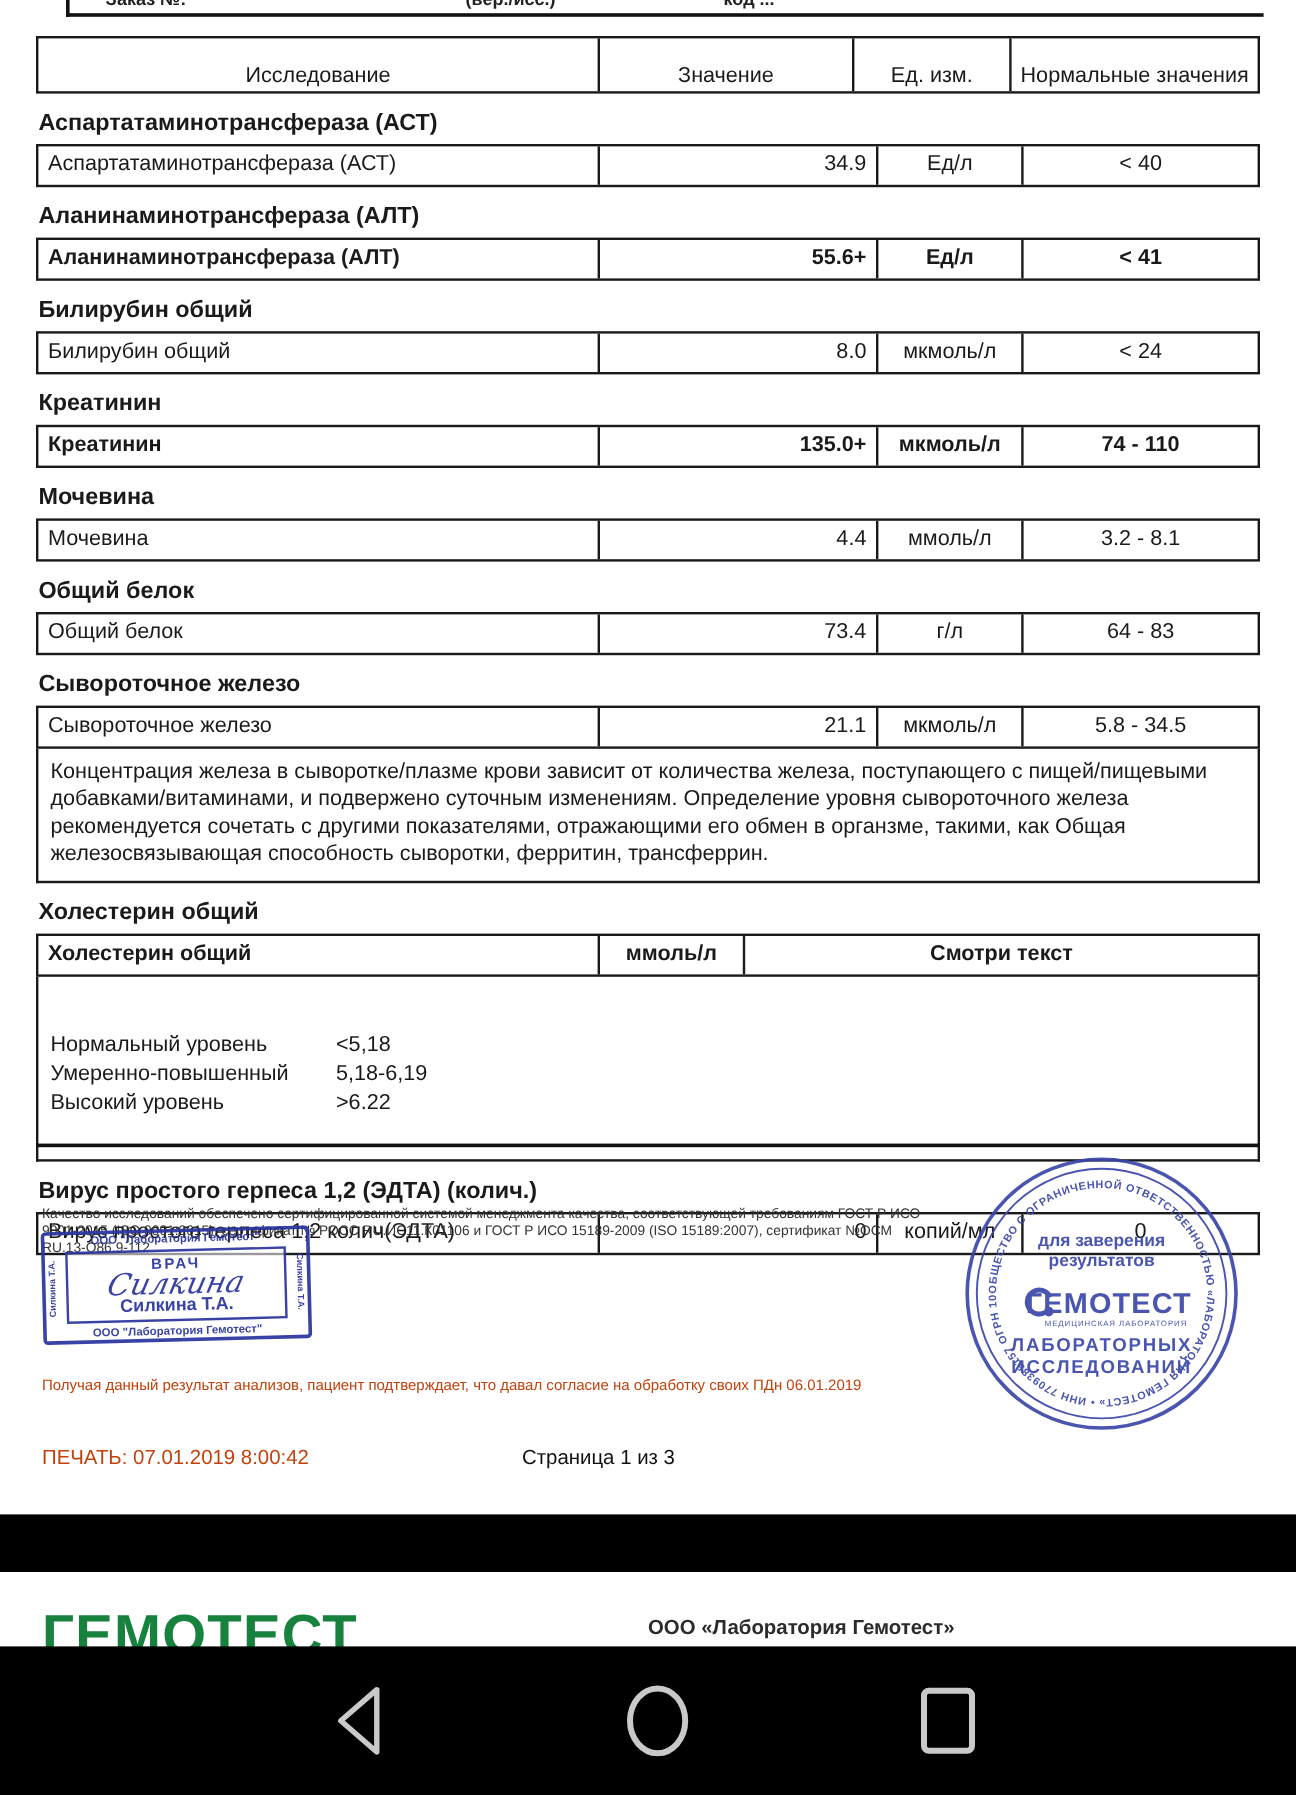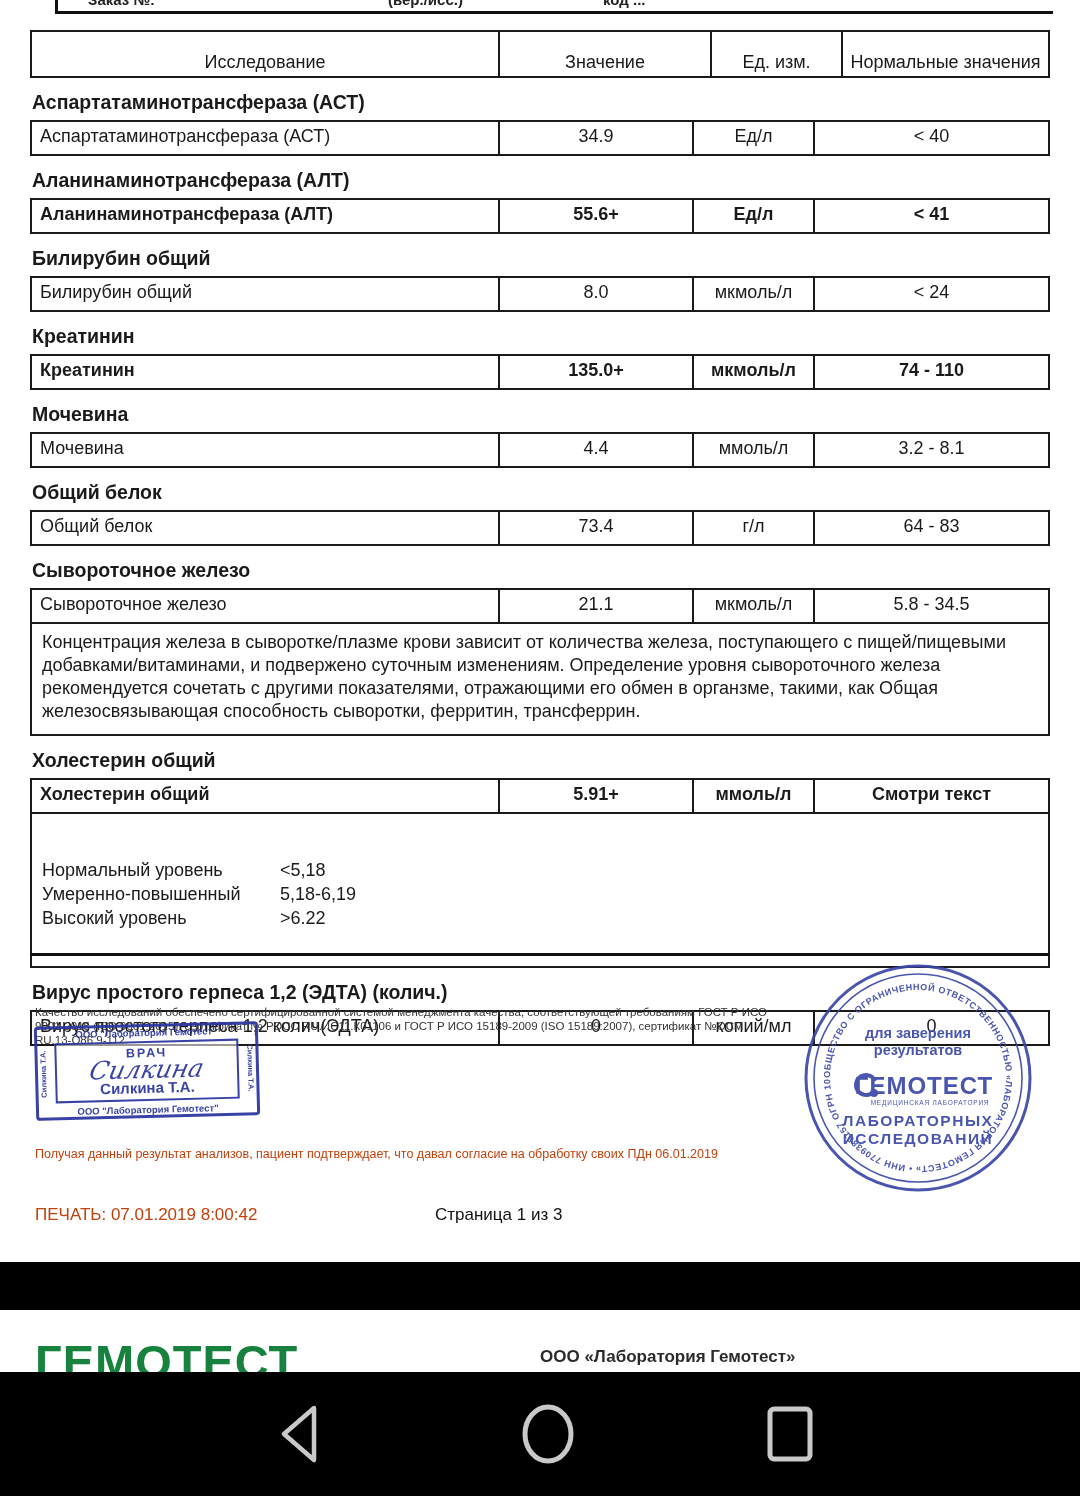--- a/index.html
+++ b/index.html
@@ -22,21 +22,21 @@
     display:flex; align-items:flex-end; justify-content:center; text-align:center;
     font-weight:normal; font-size:18px; line-height:21px; padding-bottom:3px; box-sizing:border-box;
   }
   .hc1 { width:466px; } .hc2 { width:212px; } .hc3 { width:131px; } .hc4 { flex:1; }
   .thead .hc + .hc { border-left:2px solid #1a1a1a; }
 
   .section-title { font-weight:bold; font-size:19.5px; margin:13px 0 6px 2px; }
   .trow { display:flex; border:2px solid #1a1a1a; box-sizing:border-box; font-size:18px; background:#fff; }
   .trow .c { padding:4px 8px 7px; box-sizing:border-box; }
   .trow .name { width:466px; text-align:left; }
-  .trow .val  { width:194px; text-align:center; }
+  .trow .val  { width:232px; text-align:right; }
   .trow .unit { width:121px; text-align:center; }
   .trow .norm { flex:1; text-align:center; }
   .trow .c + .c { border-left:2px solid #1a1a1a; }
   .trow.bold { font-weight:bold; }
 
   .note-box {
     border:2px solid #1a1a1a; border-top:none; box-sizing:border-box;
     font-size:18px; line-height:23px; padding:7px 10px 11px;
   }
   .chol-note { border:2px solid #1a1a1a; border-top:none; box-sizing:border-box; padding:44px 10px 36px; }
@@ -167,21 +167,20 @@
       <div class="c unit">мкмоль/л</div>
       <div class="c norm">5.8 - 34.5</div>
     </div>
     <div class="note-box">Концентрация железа в сыворотке/плазме крови зависит от количества железа, поступающего с пищей/пищевыми добавками/витаминами, и подвержено суточным изменениям. Определение уровня сывороточного железа рекомендуется сочетать с другими показателями, отражающими его обмен в органзме, такими, как Общая железосвязывающая способность сыворотки, ферритин, трансферрин.</div>
   </div>
 
   <div class="section">
     <div class="section-title">Холестерин общий</div>
     <div class="trow bold">
       <div class="c name">Холестерин общий</div>
-      <div class="c val">5.91+</div>
       <div class="c unit">ммоль/л</div>
       <div class="c norm">Смотри текст</div>
     </div>
     <div class="chol-note">
       <div class="chol-line">
         <span class="chol-label">Нормальный уровень</span>
         <span>&lt;5,18</span>
       </div>
       <div class="chol-line">
         <span class="chol-label">Умеренно-повышенный</span>

